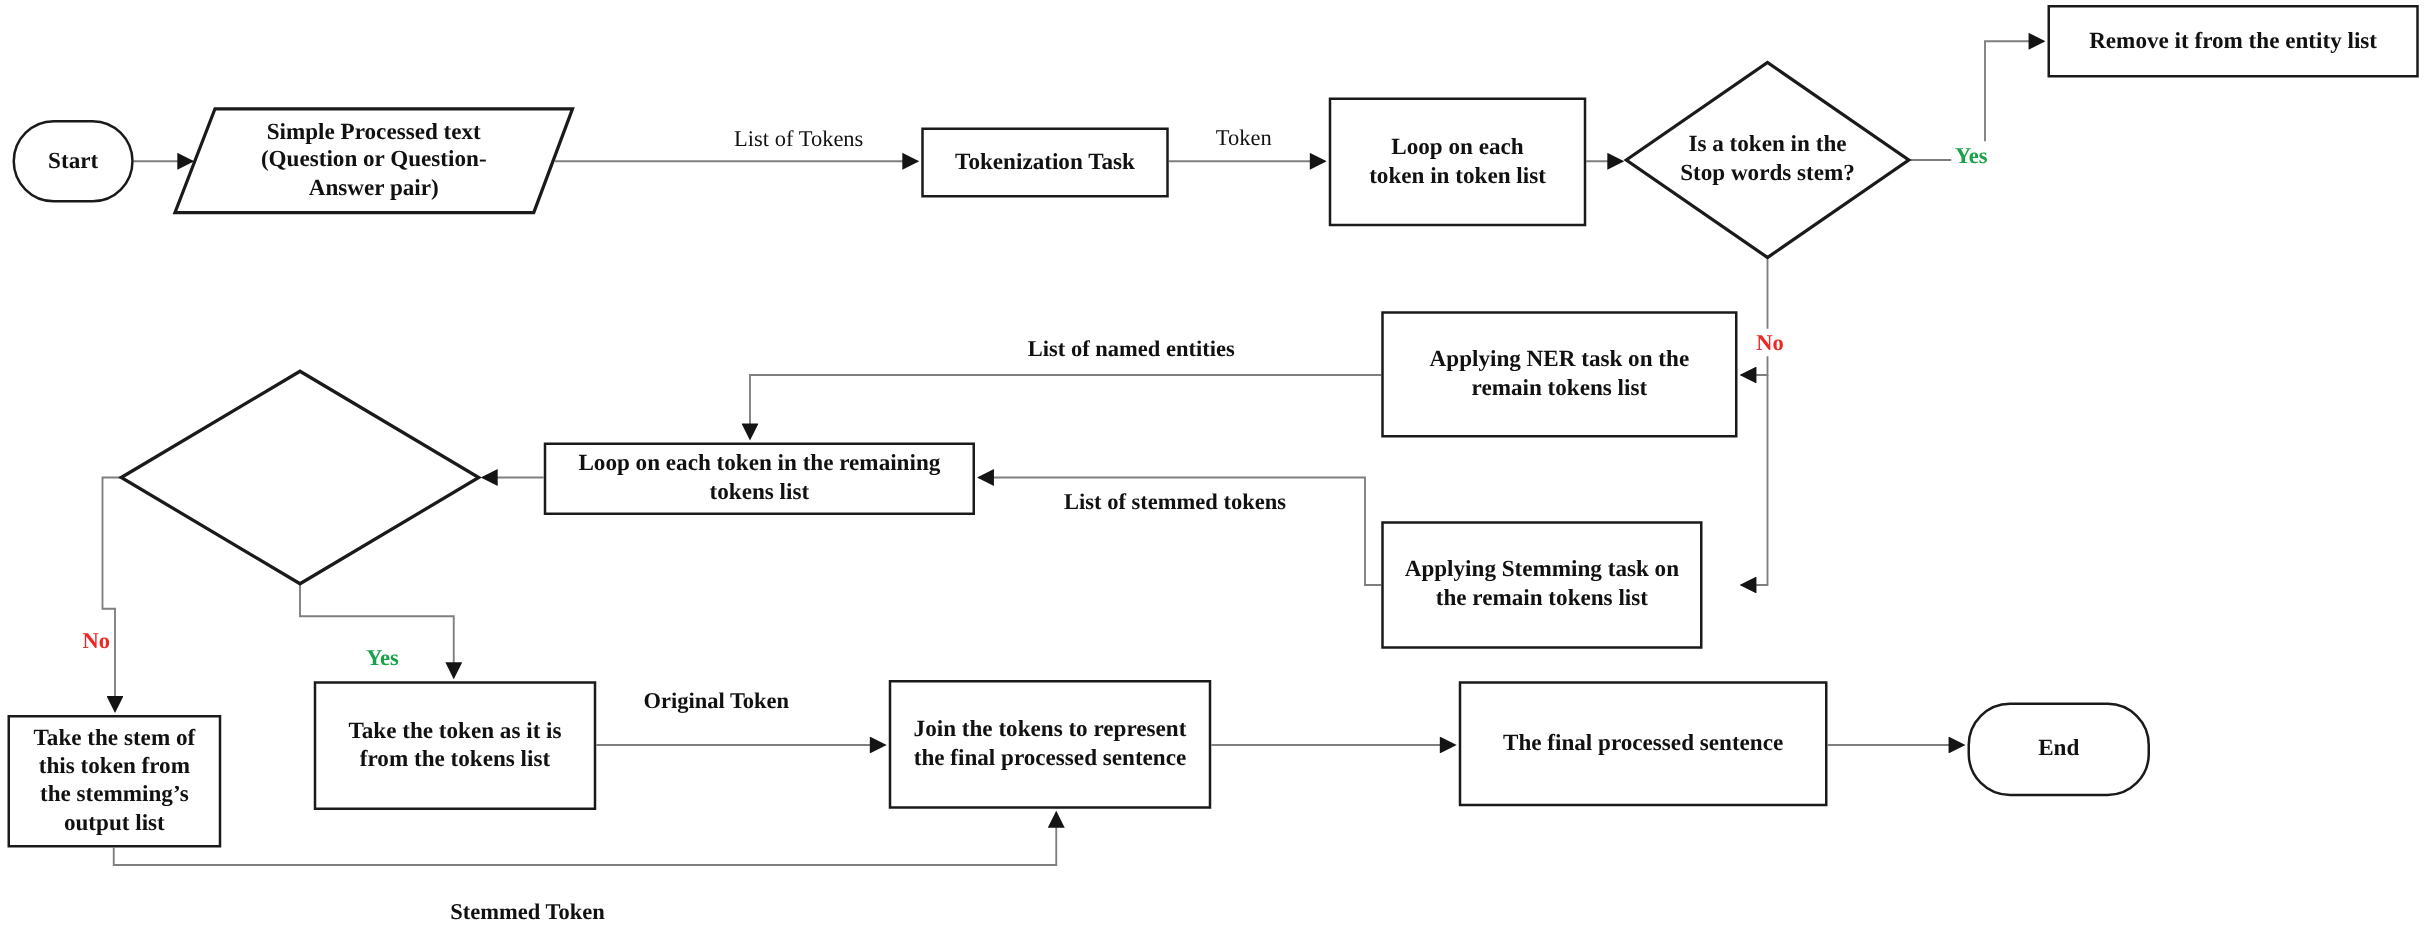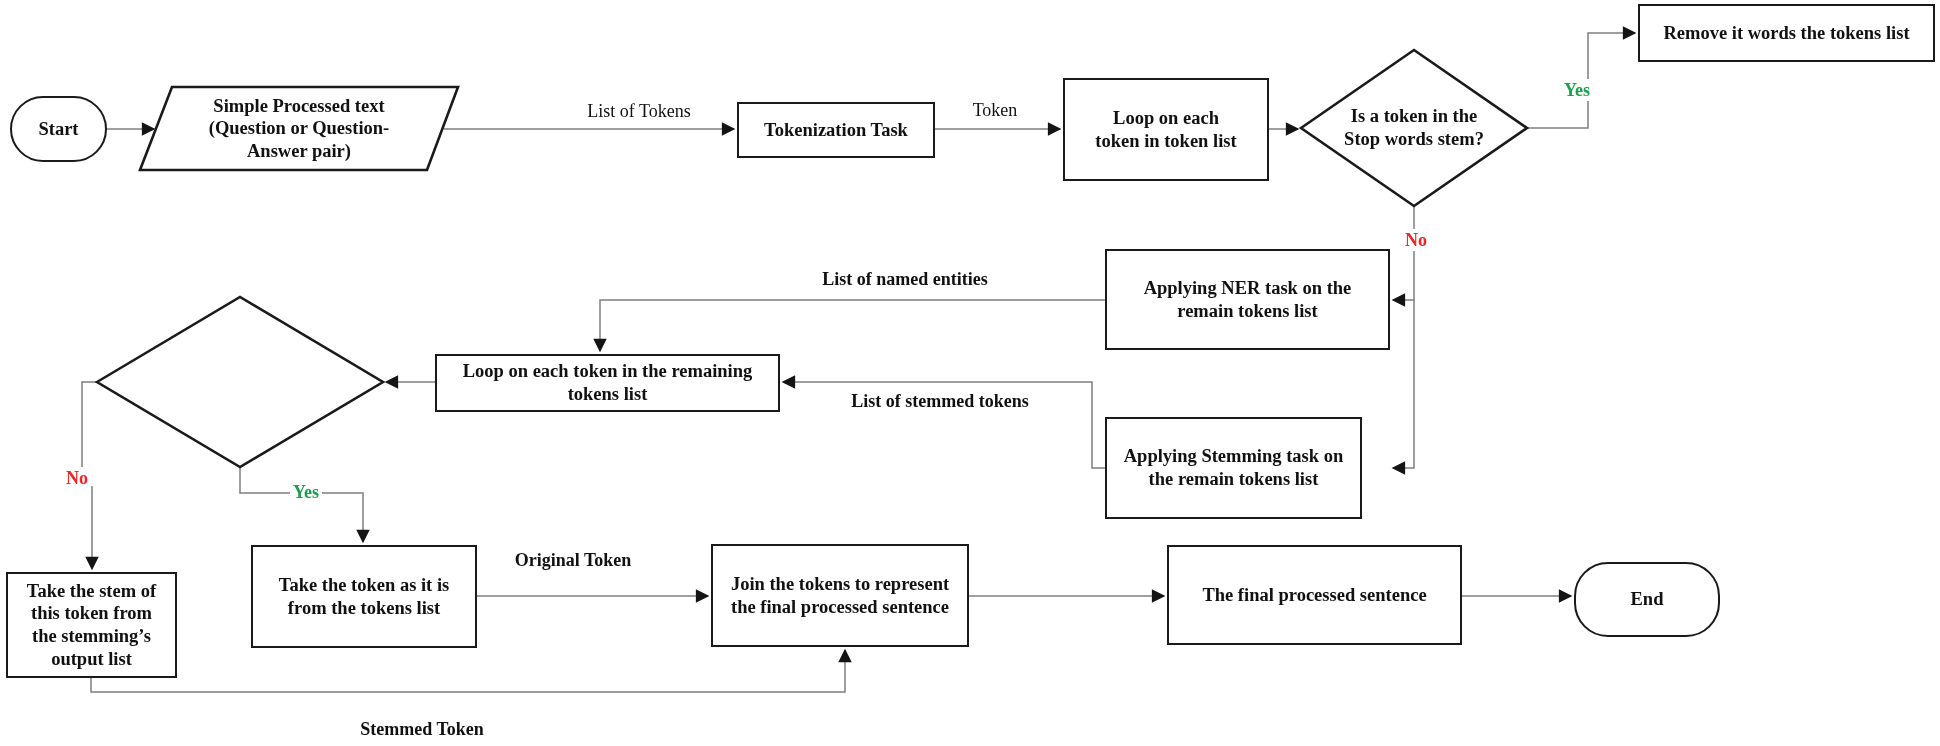--- a/index.html
+++ b/index.html
@@ -20,21 +20,21 @@
     white-space:pre;box-sizing:border-box;
   }
   .rect{background:#fff;border:2.6px solid var(--border);}
   .stadium{background:#fff;border:2.6px solid var(--border);border-radius:34px;}
   .shape-text{background:transparent;border:none;}
   .edge-label{
     position:absolute;transform:translateX(-50%);font-size:18px;line-height:22px;
     white-space:pre;text-align:center;
   }
   .edge-label.bold{font-weight:bold;}
-  .edge-label.onwire{background:var(--background);padding:0 3px;}
+  .edge-label.onwire{background:var(--background);padding:0 3px;margin-top:34px;}
   .yes{color:var(--yes);font-weight:bold;}
   .no{color:var(--no);font-weight:bold;}
 </style>
 </head>
 <body>
 
 <div id="canvas">
 
   <svg id="wires" viewBox="0 0 1940 746" xmlns="http://www.w3.org/2000/svg">
     <defs>
@@ -83,21 +83,21 @@
     <span>Loop on each
 token in token list</span>
   </div>
 
   <div class="node shape-text" style="left:1304px;top:88px;width:220px;height:80px">
     <span>Is a token in the
 Stop words stem?</span>
   </div>
 
   <div class="node rect" style="left:1638px;top:4px;width:297px;height:58px">
-    <span>Remove it words the tokens list</span>
+    <span>Remove it from the entity list</span>
   </div>
 
   <div class="node rect" style="left:1105px;top:249px;width:285px;height:101px">
     <span>Applying NER task on the
 remain tokens list</span>
   </div>
 
   <div class="node rect" style="left:1105px;top:417px;width:257px;height:102px">
     <span>Applying Stemming task on
 the remain tokens list</span>

